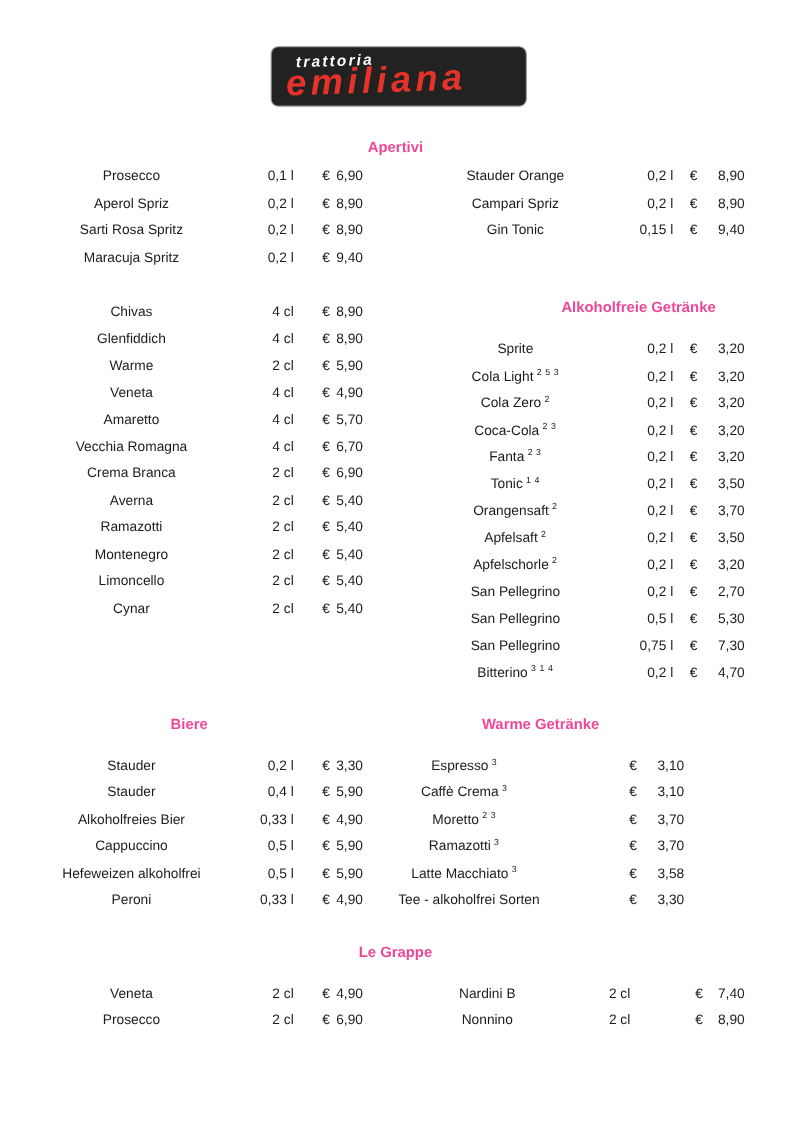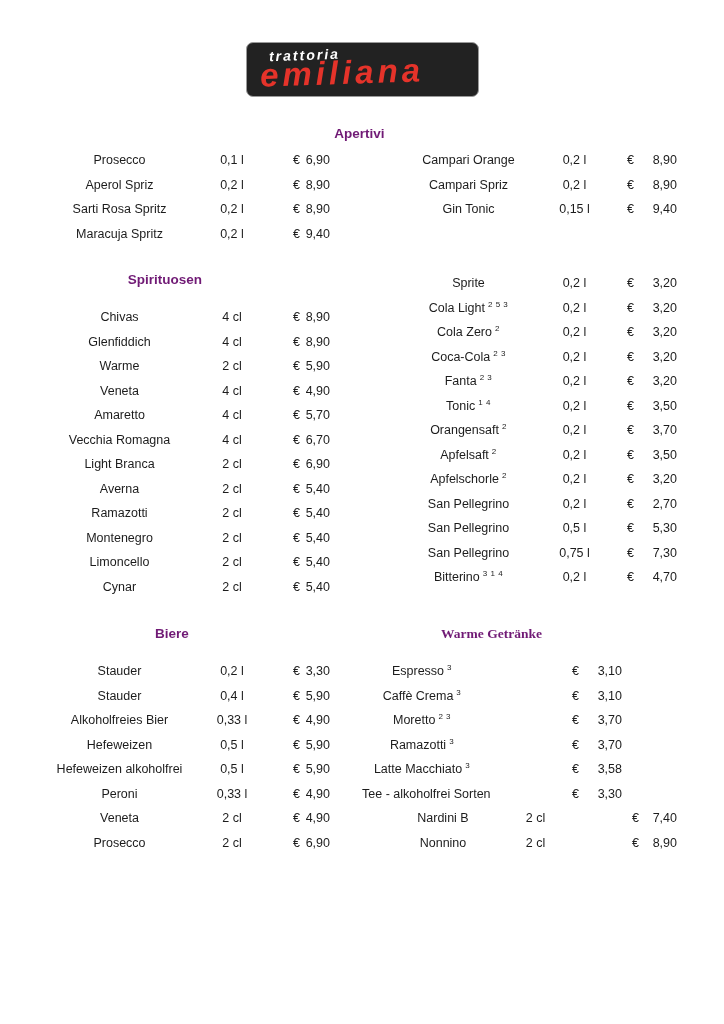--- a/index.html
+++ b/index.html
@@ -41,29 +41,29 @@
     white-space: nowrap;
   }
 
   
   h2 {
     margin: 0;
     font-size: 13.5px;
     font-weight: bold;
     line-height: 17px;
     text-align: center;
-    color: #701a75;
+    color: #ec4899;
   }
   .h-center { margin-top: 28px; margin-bottom: 6px; }
   .h-grappe { margin-top: 26px; margin-bottom: 17px; }
   .col h2 { margin-bottom: 17px; }
   .h-offset-spirituosen { transform: translateX(-21px); }
   .h-offset-alkfrei     { transform: translateX(42px); }
   .h-offset-biere       { transform: translateX(-14px); }
-  .h-offset-warme       { transform: translateX(8px); font-family: Liberation Serif, serif; }
+  .h-offset-warme       { transform: translateX(8px); }
 
   
   .grid {
     display: grid;
     grid-template-columns: 288px 277px;
     column-gap: 70px;
   }
   .block-split { margin-top: 25px; }
   .block-split h2 { margin-top: 0; }
   .mt-biere { margin-top: 26px; gap: 15px; }
@@ -75,21 +75,21 @@
     align-items: center;
     font-size: 12.5px;
   }
   .col-l .row { grid-template-columns: 155px 70px 1fr 37px; }
   .col-r .row { grid-template-columns: 137px 75px 1fr 50px; }
   .grappe-r { margin-left: -12px; }
   .grappe-r .row { grid-template-columns: 110px 75px 1fr 45px; }
 
   .name { white-space: nowrap; overflow: visible; text-align: center; }
   .indent-names .name { padding-left: 17px; }
-  .size { text-align: center; white-space: nowrap; }
+  .size { text-align: right; white-space: nowrap; }
   .price { display: flex; justify-content: space-between; white-space: nowrap; }
   sup.fn {
     font-size: 8px;
     line-height: 0;
     vertical-align: super;
     margin-left: 3px;
     letter-spacing: 0.5px;
     margin-top: 26px;
   }
 </style>
@@ -141,21 +141,21 @@
     <span class="size">0,2 l</span>
     <span class="spacer"></span>
     <span class="price">
                 <span class="cur">€</span>
                 <span class="amt">9,40</span>
               </span>
   </div>
           </div>
         <div class="col col-r">
             <div class="row">
-    <span class="name"><span>Campari Orange</span></span>
+    <span class="name"><span>Stauder Orange</span></span>
     <span class="size">0,2 l</span>
     <span class="spacer"></span>
     <span class="price">
                 <span class="cur">€</span>
                 <span class="amt">8,90</span>
               </span>
   </div>
             <div class="row">
     <span class="name"><span>Campari Spriz</span></span>
     <span class="size">0,2 l</span>
@@ -173,21 +173,20 @@
                 <span class="cur">€</span>
                 <span class="amt">9,40</span>
               </span>
   </div>
           </div>
       </div>
     </section>
 
     <section class="grid block-split">
       <div class="col col-l">
-        <h2 class="h-offset-spirituosen">Spirituosen</h2>
         <div>
             <div class="row">
     <span class="name"><span>Chivas</span></span>
     <span class="size">4 cl</span>
     <span class="spacer"></span>
     <span class="price">
                 <span class="cur">€</span>
                 <span class="amt">8,90</span>
               </span>
   </div>
@@ -230,21 +229,21 @@
             <div class="row">
     <span class="name"><span>Vecchia Romagna</span></span>
     <span class="size">4 cl</span>
     <span class="spacer"></span>
     <span class="price">
                 <span class="cur">€</span>
                 <span class="amt">6,70</span>
               </span>
   </div>
             <div class="row">
-    <span class="name"><span>Light Branca</span></span>
+    <span class="name"><span>Crema Branca</span></span>
     <span class="size">2 cl</span>
     <span class="spacer"></span>
     <span class="price">
                 <span class="cur">€</span>
                 <span class="amt">6,90</span>
               </span>
   </div>
             <div class="row">
     <span class="name"><span>Averna</span></span>
     <span class="size">2 cl</span>
@@ -286,20 +285,21 @@
     <span class="size">2 cl</span>
     <span class="spacer"></span>
     <span class="price">
                 <span class="cur">€</span>
                 <span class="amt">5,40</span>
               </span>
   </div>
           </div>
       </div>
       <div class="col col-r">
+        <h2 class="h-offset-alkfrei">Alkoholfreie Getränke</h2>
         <div>
             <div class="row">
     <span class="name"><span>Sprite</span></span>
     <span class="size">0,2 l</span>
     <span class="spacer"></span>
     <span class="price">
                 <span class="cur">€</span>
                 <span class="amt">3,20</span>
               </span>
   </div>
@@ -440,21 +440,21 @@
             <div class="row">
     <span class="name"><span>Alkoholfreies Bier</span></span>
     <span class="size">0,33 l</span>
     <span class="spacer"></span>
     <span class="price">
                 <span class="cur">€</span>
                 <span class="amt">4,90</span>
               </span>
   </div>
             <div class="row">
-    <span class="name"><span>Hefeweizen</span></span>
+    <span class="name"><span>Cappuccino</span></span>
     <span class="size">0,5 l</span>
     <span class="spacer"></span>
     <span class="price">
                 <span class="cur">€</span>
                 <span class="amt">5,90</span>
               </span>
   </div>
             <div class="row">
     <span class="name"><span>Hefeweizen alkoholfrei</span></span>
     <span class="size">0,5 l</span>
@@ -530,20 +530,21 @@
     <span class="price">
                 <span class="cur">€</span>
                 <span class="amt">3,30</span>
               </span>
   </div>
           </div>
       </div>
     </section>
 
     <section>
+      <h2 class="h-grappe">Le Grappe</h2>
       <div class="grid">
         <div class="col col-l">
             <div class="row">
     <span class="name"><span>Veneta</span></span>
     <span class="size">2 cl</span>
     <span class="spacer"></span>
     <span class="price">
                 <span class="cur">€</span>
                 <span class="amt">4,90</span>
               </span>

